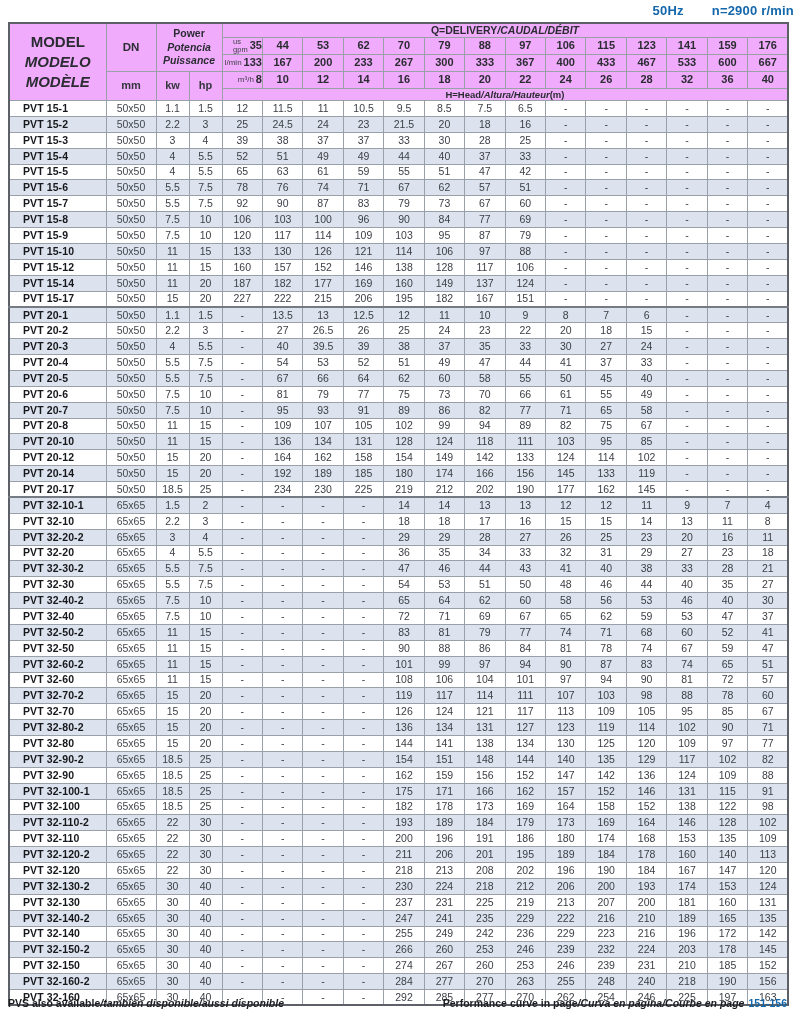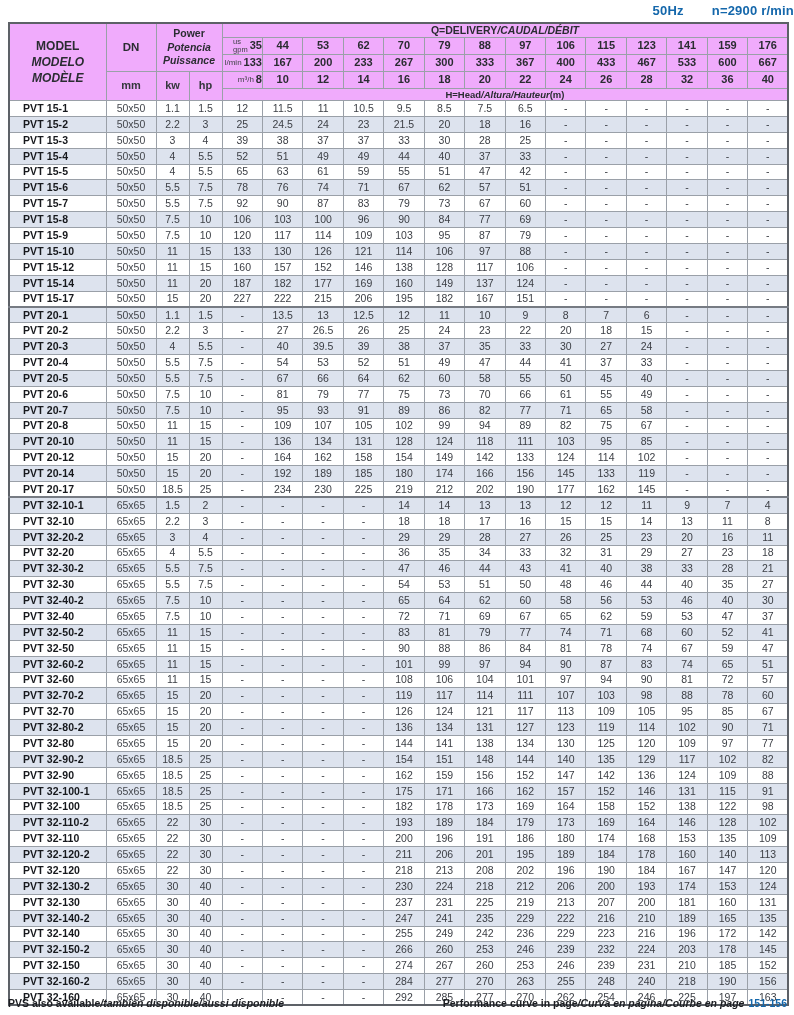--- a/index.html
+++ b/index.html
@@ -19,21 +19,21 @@
     width:779px;border-collapse:collapse;table-layout:fixed;
     border:2px solid #5d6167;
     font-size:10.5px;
   }
   .perf th,.perf td{
     border:1px solid #9aa0a8;
     padding:0;margin:0;text-align:center;vertical-align:middle;
     line-height:1.05;overflow:hidden;white-space:nowrap;
   }
   thead th{background:#f0abfc;color:#2a2c31;}
-  .model-h div{font-weight:bold;font-size:12px;line-height:1.35;}
+  .model-h div{font-weight:bold;font-size:15px;line-height:1.35;}
   .it{font-style:italic;}
   .dn-h{font-weight:bold;font-size:11.5px;}
   .power-h div{font-weight:bold;font-size:10.5px;line-height:1.3;}
   .qtitle{
     font-weight:bold;font-size:10.5px;height:13px;
     border-bottom:1px solid #b8bdc5;
   }
   .htitle{font-weight:bold;font-size:9.5px;height:11px;border-top:1px solid #b8bdc5;}
   .flow-row th{font-weight:bold;font-size:11px;height:16px;}
   .flow-first{text-align:center;}

